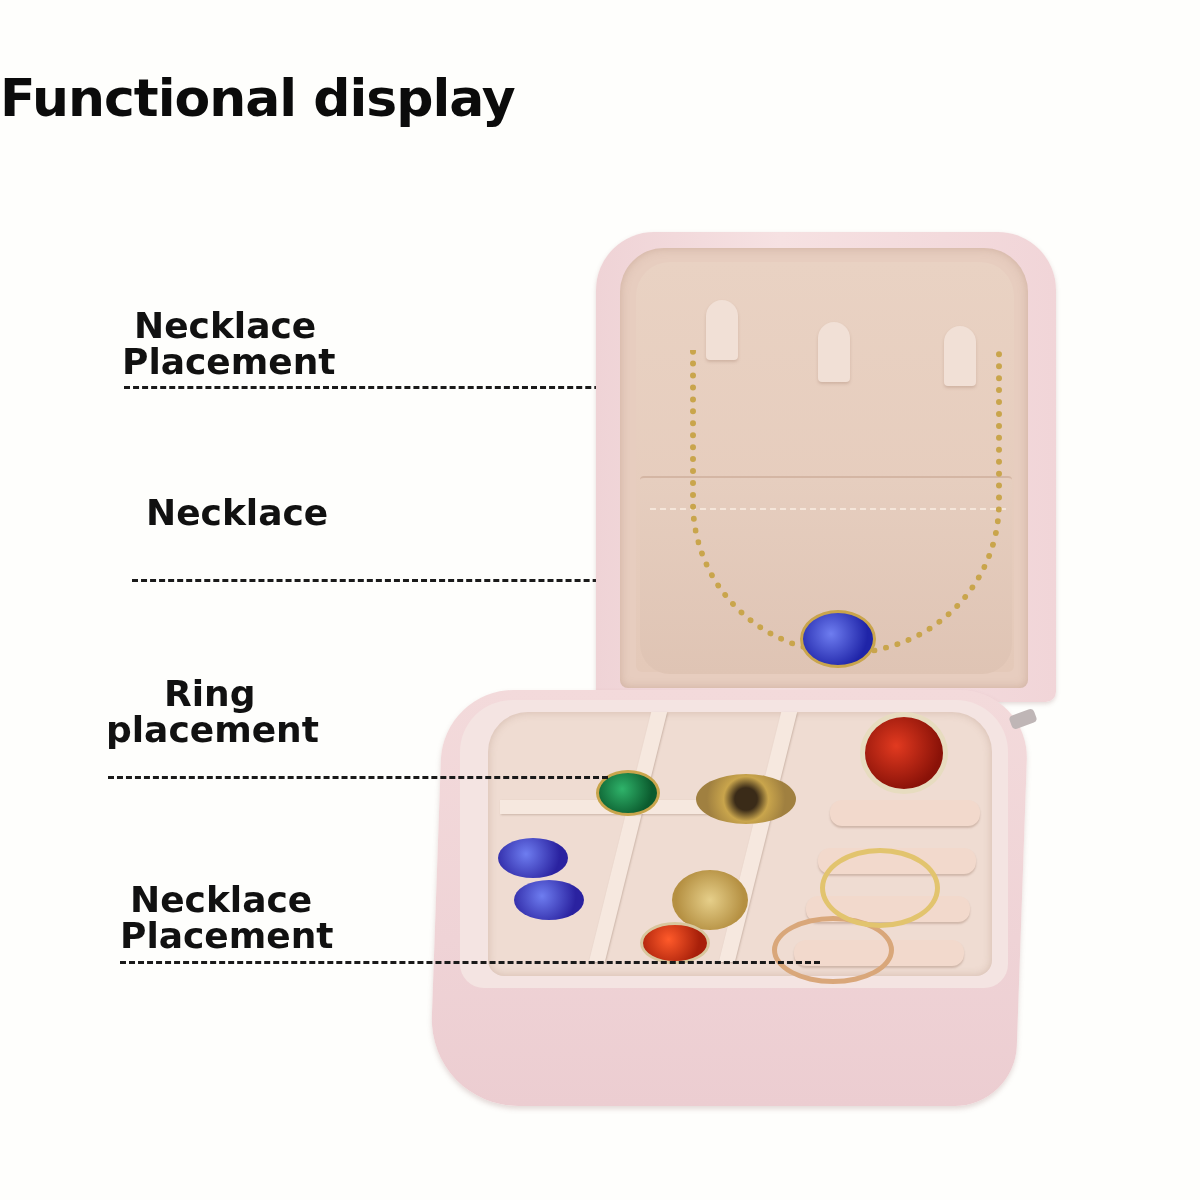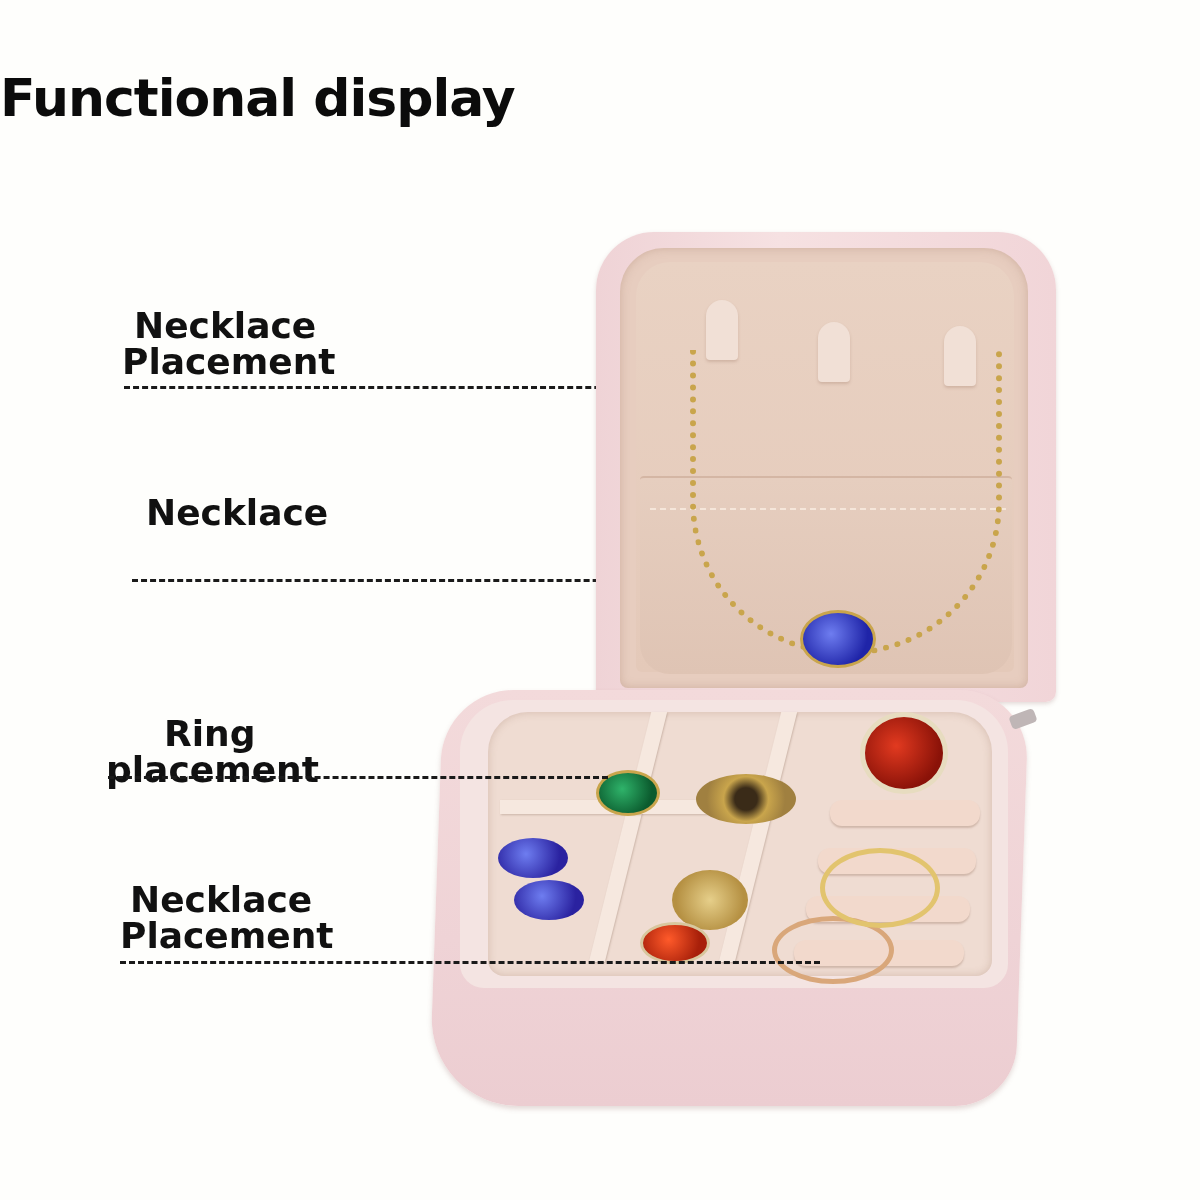--- a/index.html
+++ b/index.html
@@ -130,21 +130,21 @@
   <div class="gem" style="left:498px; top:838px; width:70px; height:40px; background:radial-gradient(circle at 40% 40%,#6e7df0,#2a22a0 70%);"></div>
   <div class="gem" style="left:514px; top:880px; width:70px; height:40px; background:radial-gradient(circle at 40% 40%,#6e7df0,#2a22a0 70%);"></div>
   <div class="gem" style="left:672px; top:870px; width:76px; height:60px; background:radial-gradient(circle,#e6cf8a,#b59042 70%);"></div>
   <div class="gem" style="left:640px; top:922px; width:64px; height:36px; background:radial-gradient(circle at 40% 40%,#ff5a2a,#a8200a 70%); border:3px solid #d8c79e;"></div>
   <div class="gem" style="left:860px; top:712px; width:78px; height:72px; background:radial-gradient(circle at 40% 40%,#e23a20,#8a1208 70%); border:5px solid #e7dcc0;"></div>
   <div class="gem" style="left:772px; top:916px; width:112px; height:58px; border:5px solid #d9a77a; background:transparent;"></div>
   <div class="gem" style="left:820px; top:848px; width:110px; height:70px; border:5px solid #e2c46e; background:transparent;"></div>
   <div class="zipper" style="left:1010px; top:712px; transform:rotate(-20deg);"></div>
 </div>
 
-<div class="label" style="left:106px; top:716px;">
+<div class="label" style="left:106px; top:676px;">
   <span style="padding-left:58px;">Ring</span>
   <span>placement</span>
 </div>
 <div class="leader" style="left:108px; top:776px; width:500px;"></div>
 
 <div class="label" style="left:120px; top:882px;">
   <span style="padding-left:10px;">Necklace</span>
   <span>Placement</span>
 </div>
 <div class="leader" style="left:120px; top:961px; width:700px;"></div>

